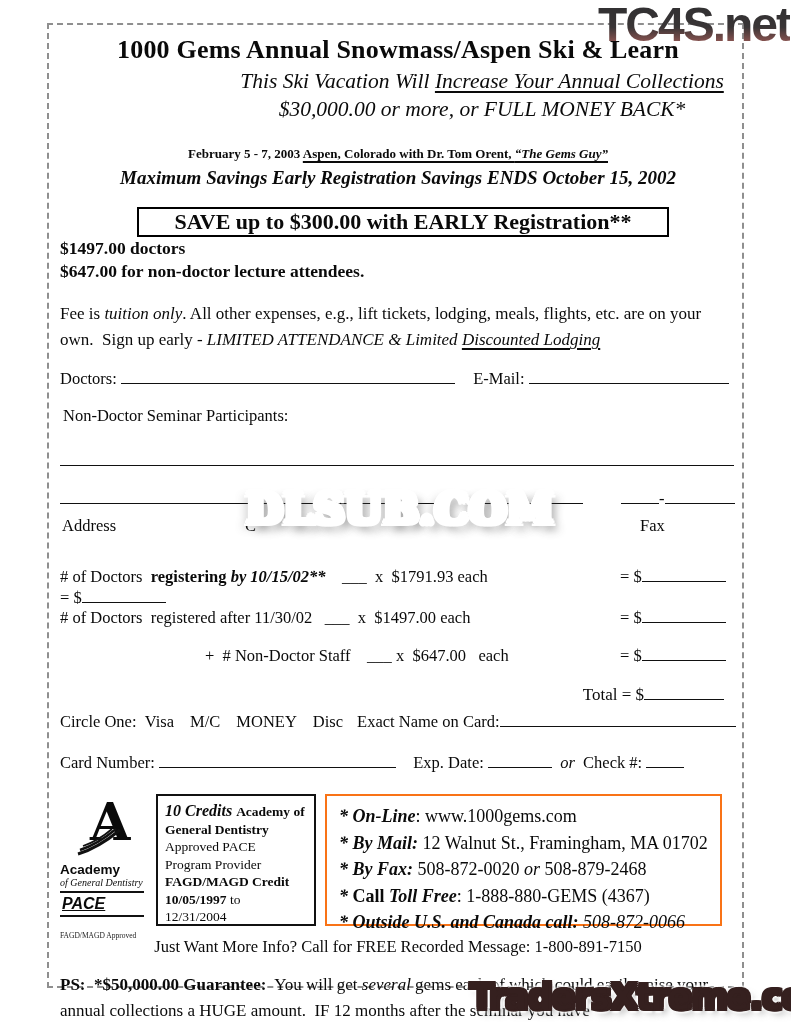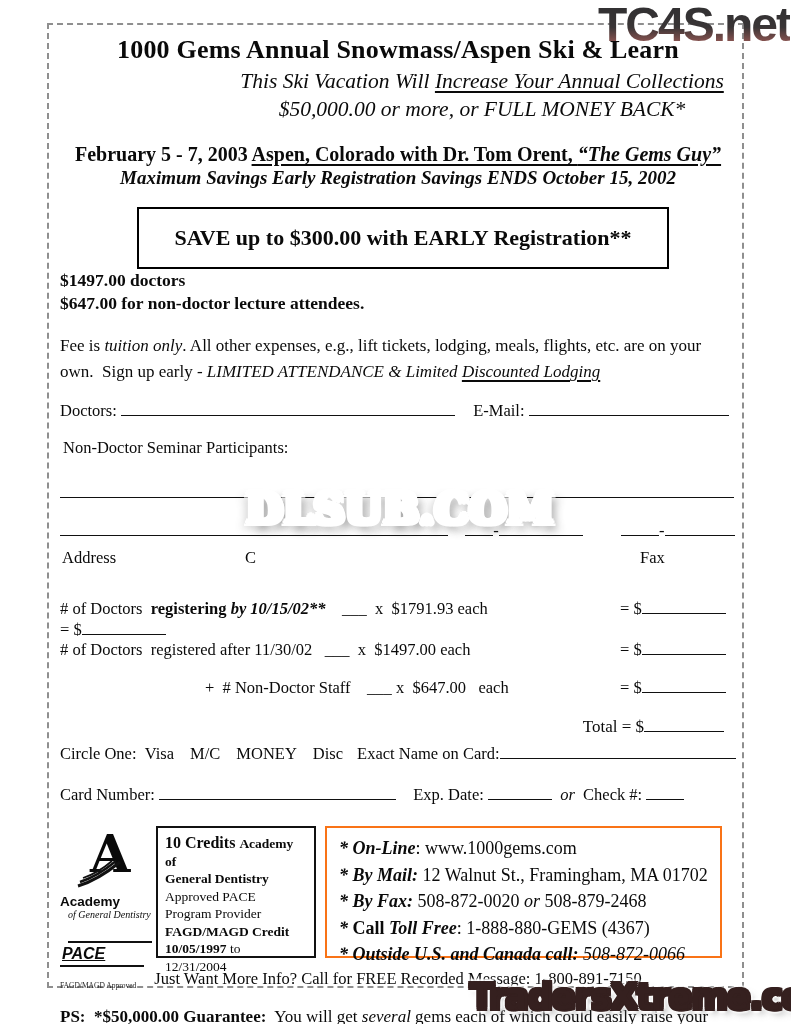--- a/index.html
+++ b/index.html
@@ -13,25 +13,25 @@
     border:2px dashed #8f8f8f;pointer-events:none;
   }
   .content{position:absolute;left:60px;top:23px;width:676px;}
   span[data-bind], .pre{white-space:pre-wrap;}
   .b{font-weight:bold;}
   .i{font-style:italic;}
   .bi{font-weight:bold;font-style:italic;}
   .u{text-decoration:underline;text-decoration-thickness:1.5px;text-underline-offset:3px;}
   .title{font-size:26px;font-weight:bold;text-align:center;margin-top:12px;letter-spacing:.2px;}
   .subtitle{font-style:italic;font-size:21.5px;line-height:28px;text-align:center;margin-left:168px;width:508px;margin-top:2px;}
-  .dateline{font-size:20px;font-weight:bold;text-align:center;margin-top:19px;line-height:24px;}
+  .dateline{font-size:13px;font-weight:bold;text-align:center;margin-top:19px;line-height:24px;}
   .earlyline{font-size:19px;font-weight:bold;font-style:italic;text-align:center;line-height:24px;}
   .savebox{
     margin:17px 0 0 77px;width:532px;border:2px solid #000;
-    text-align:center;font-size:22px;font-weight:bold;padding:16px 4px;
+    text-align:center;font-size:22px;font-weight:bold;padding:0 4px;
   }
   .priceblock{font-size:17.5px;font-weight:bold;line-height:23px;}
   .feenote{margin-top:18px;font-size:17px;line-height:26px;width:676px;}
   .bl{display:inline-block;height:13px;border-bottom:1.5px solid #111;vertical-align:baseline;}
   .fullline{margin-top:26px;height:14px;border-bottom:1.5px solid #111;width:674px;}
   .formrow{margin-top:16px;font-size:16.5px;}
   .participants{margin-top:17px;font-size:16.5px;padding-left:3px;}
   .phonerow{margin-top:23px;font-size:16.5px;}
   .labelsrow{position:relative;height:22px;margin-top:7px;font-size:16.5px;}
   .labelsrow .lab{position:absolute;top:0;}
@@ -42,25 +42,25 @@
   .staffrow{margin-top:17px;}
   .staffrow .reg-left{padding-left:145px;}
   .totalrow{margin-top:19px;text-align:right;padding-right:12px;font-size:17px;}
   .circlerow{margin-top:7px;font-size:16.5px;display:flex;align-items:baseline;}
   .cardrow{margin-top:21px;font-size:16.5px;}
   .logostrip{margin-top:21px;display:flex;align-items:stretch;height:132px;}
   .agdlogo{width:96px;padding-top:6px;text-align:left;position:relative;}
   .agd-a{position:relative;width:62px;height:58px;margin-left:22px;}
   .agd-a .glyph{font-size:52px;font-weight:bold;line-height:52px;font-family:"DejaVu Serif",serif;position:absolute;left:8px;top:-4px;}
   .agd-academy{font-family:"Liberation Sans",sans-serif;font-weight:bold;font-size:13.5px;margin-top:4px;}
-  .agd-ogd{font-style:italic;font-size:10px;margin-left:8px;border-bottom:2px solid #111;padding-bottom:21px;width:84px;}
+  .agd-ogd{font-style:italic;font-size:10px;border-bottom:2px solid #111;padding-bottom:3px;width:84px;}
   .agd-pace{font-family:"Liberation Sans",sans-serif;font-weight:bold;font-style:italic;font-size:16px;border-bottom:2px solid #111;width:84px;padding:2px 0 2px 2px;text-decoration:underline;}
   .agd-appr{font-size:7.5px;margin-top:14px;color:#222;font-family:Liberation Serif, serif;}
   .creditsbox{width:160px;border:2px solid #111;padding:6px 7px;font-size:13.5px;line-height:17.5px;}
-  .creditsbox .big{font-size:16px;}
+  .creditsbox .big{font-size:16px;font-style:italic;}
   .contactbox{flex:1;margin-left:9px;margin-right:14px;border:2px solid #f97316;padding:7px 12px 6px 12px;font-size:18px;line-height:26.5px;}
   .inforow{margin-top:11px;text-align:center;font-size:16.5px;}
   .psblock{margin-top:15px;font-size:17px;line-height:25.5px;width:676px;}
   
   .wm{position:absolute;pointer-events:none;}
   .wm-tc4s{
     top:-3px;right:1px;
     font-family:"Liberation Sans",sans-serif;font-weight:bold;font-size:48px;letter-spacing:-2px;
     background:linear-gradient(180deg,#2e2e30 0%,#393536 55%,#8a5350 82%,#b07a72 100%);
     -webkit-background-clip:text;background-clip:text;color:transparent;
@@ -96,21 +96,21 @@
 <div class="page">
 
   <div class="border-box"></div>
 
   <div class="content">
 
     <div class="title" data-bind="header.title">1000 Gems Annual Snowmass/Aspen Ski &amp; Learn</div>
 
     <div class="subtitle">
       <div><span data-bind="header.subtitle_plain">This Ski Vacation Will </span><span class="u" data-bind="header.subtitle_underline">Increase Your Annual Collections</span></div>
-      <div data-bind="header.subtitle_line2">$50,000.00 or more, or FULL MONEY BACK*</div>
+      <div data-bind="header.subtitle_line2">$30,000.00 or more, or FULL MONEY BACK*</div>
     </div>
 
     <div class="dateline"><span data-bind="header.date_plain">February 5 - 7, 2003 </span><span class="u"><span data-bind="header.date_underline">Aspen, Colorado with Dr. Tom Orent, </span><span class="i" data-bind="header.date_gems">“The Gems Guy”</span></span></div>
 
     <div class="earlyline" data-bind="header.early_line">Maximum Savings Early Registration Savings ENDS October 15, 2002</div>
 
     <div class="savebox" data-bind="header.save_box">SAVE up to $300.00 with EARLY Registration**</div>
 
     <div class="priceblock">
       <div data-bind="prices.doctors">$1497.00 doctors</div>

